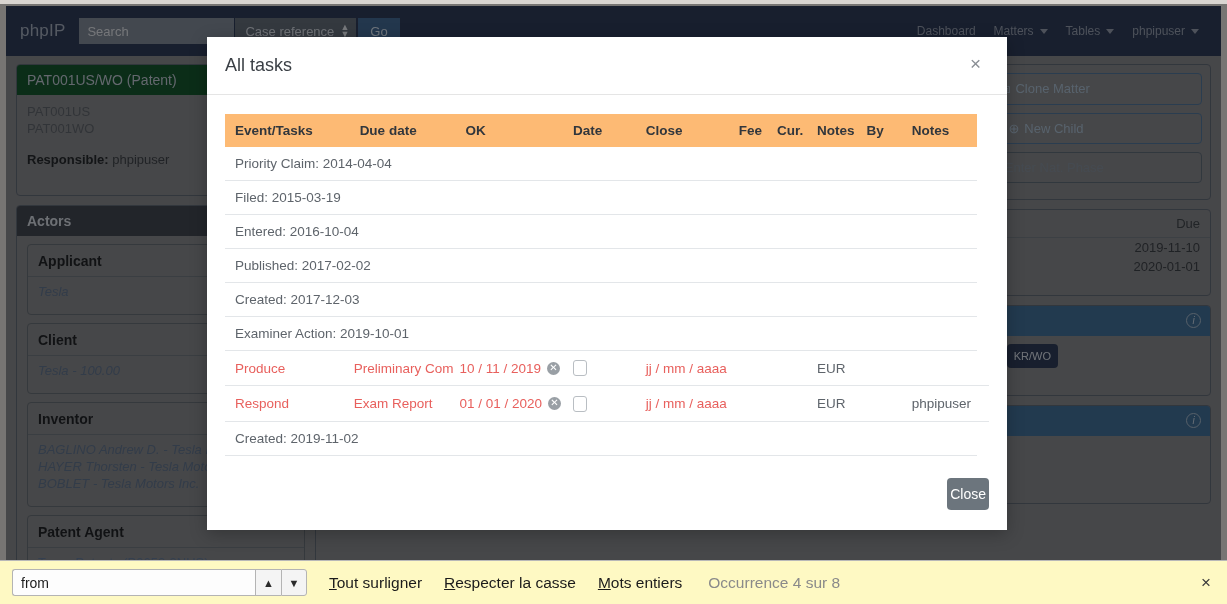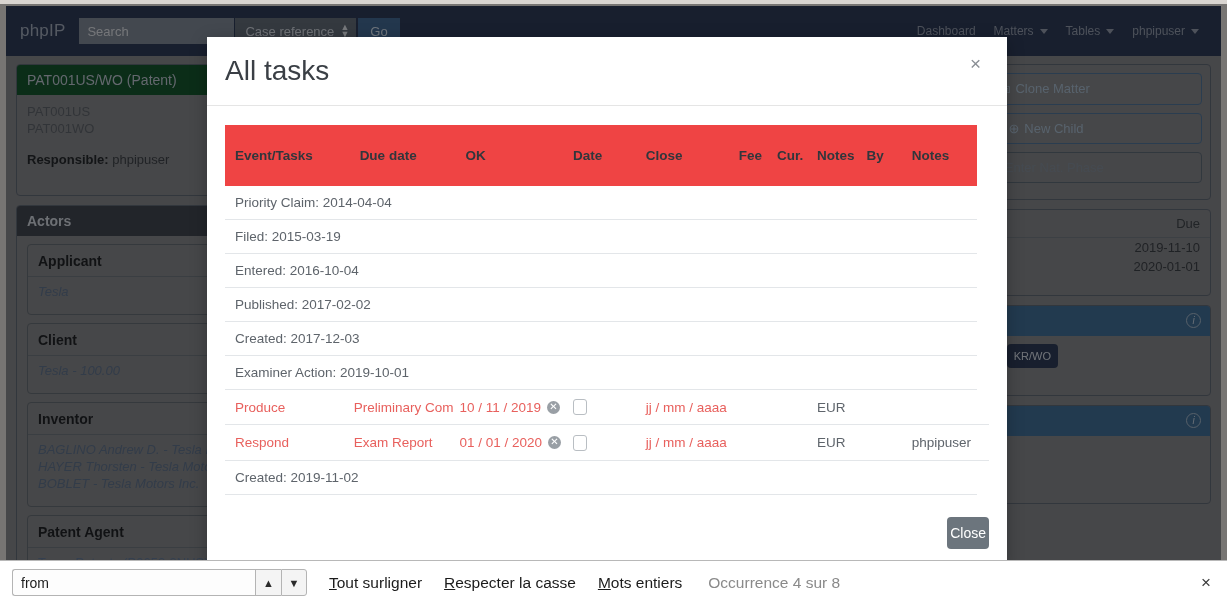--- a/index.html
+++ b/index.html
@@ -218,21 +218,21 @@
     width: 800px;
     background: #ffffff;
     box-shadow: 0 4px 16px rgba(0,0,0,0.25);
   }
   #modal-head {
     padding: 18px 20px 18px 18px;
     border-bottom: 1px solid #e5e5e5;
     display: flex; align-items: flex-start;
   }
   #modal-title {
-    font-size: 28px;
+    font-size: 18px;
     color: #3a3f45;
     font-weight: normal;
     margin: 0;
   }
   #modal-close-x {
     margin-left: auto;
     font-size: 19px;
     color: #8a8f95;
     line-height: 16px;
     background: none; border: none;
@@ -250,25 +250,25 @@
     border: none;
     border-radius: 4px;
     font-size: 14px;
     padding: 8px 3px;
     font-family: "Liberation Sans", sans-serif;
     cursor: pointer;
   }
 
   table.tasks { width: 100%; border-collapse: collapse; font-size: 13.5px; }
   table.tasks thead th {
-    background: #ef4444;
+    background: #fdba74;
     color: #31363c;
     font-weight: bold;
     text-align: left;
-    padding: 23px 6px;
+    padding: 9px 6px;
     font-size: 13.5px;
     white-space: nowrap;
   }
   table.tasks thead th:first-child { padding-left: 10px; }
   table.tasks tbody td {
     padding: 9px 6px;
     border-bottom: 1px solid #e3e6e9;
     color: #5e646b;
     vertical-align: middle;
     white-space: nowrap;
@@ -302,21 +302,21 @@
     display: inline-block;
     vertical-align: middle;
     cursor: pointer;
   }
   .ph-date { color: #e8605d; }
 
   
   #findbar {
     position: absolute; left: 0; bottom: 0;
     width: 1227px; height: 44px;
-    background: #ffffff;
+    background: #fef9c3;
     border-top: 1px solid #b8b8b8;
     display: flex; align-items: center;
     padding: 0 12px;
     gap: 0;
   }
   #find-input {
     width: 243px; height: 27px;
     border: 1px solid #b4b4b4;
     border-right: none;
     border-radius: 3px 0 0 3px;

